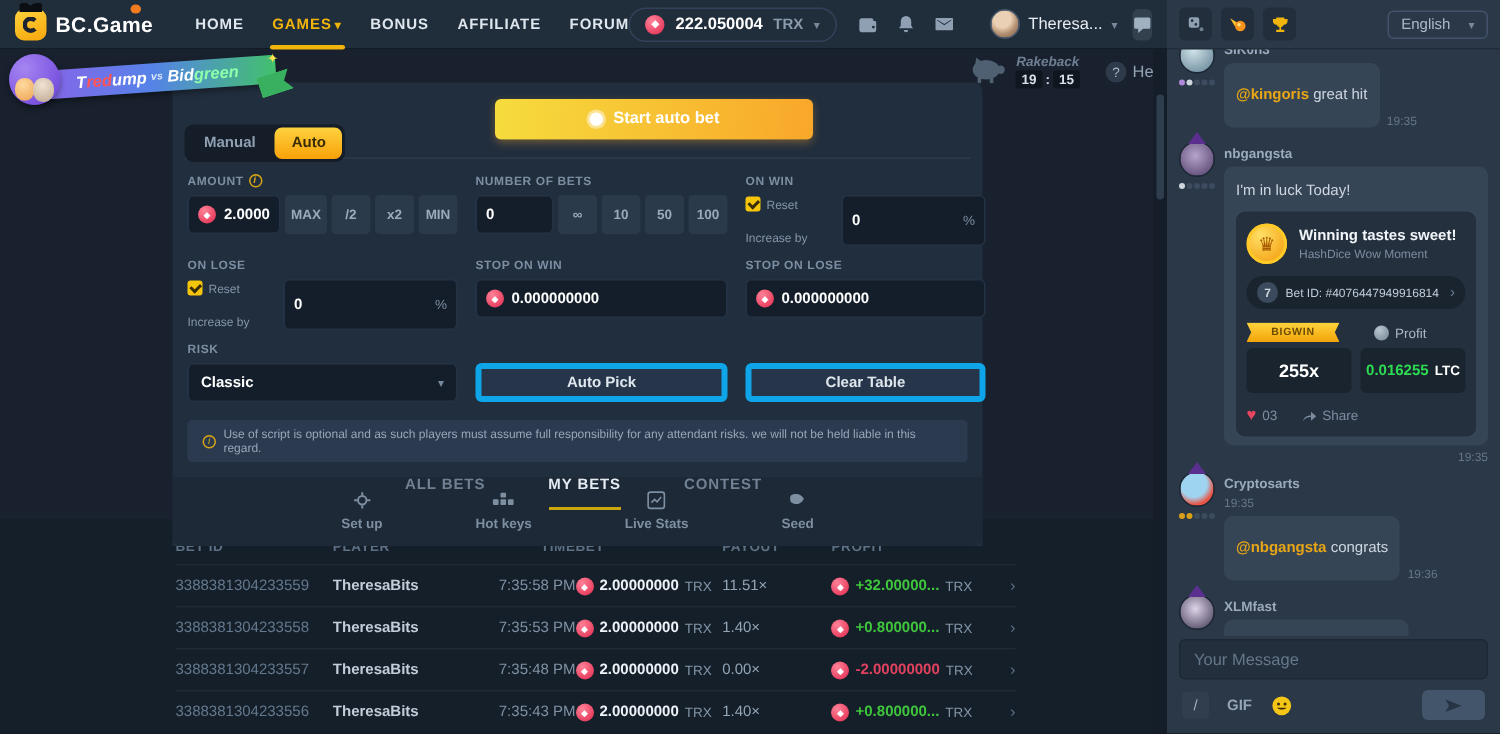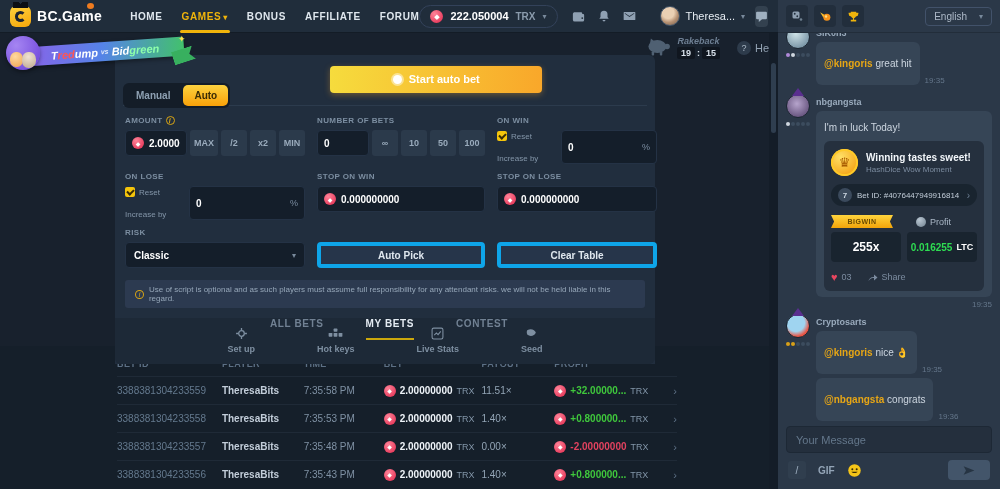--- a/index.html
+++ b/index.html
@@ -92,21 +92,21 @@
   .tab { font-size:10px; font-weight:bold; letter-spacing:.6px; color:#71819­3; color:#718193; padding-bottom:9px; cursor:pointer; border-bottom:2px solid transparent; }
   .tab.active { color:#e4ebf2; border-bottom-color:#cba70c; }
 
   
   .table-band { position:absolute; left:0; top:346px; width:778px; height:143px; background:#151f2a; }
   .btable { position:absolute; left:117px; top:352px; width:560px; }
   .trow { display:flex; align-items:center; height:28px; }
   .thead { height:24px; }
   .thead span { color:#5d7085; font-size:9px; font-weight:bold; letter-spacing:.4px; }
   .trow + .trow { border-top:1px solid #1f2a37; }
-  .c-id { width:118px; } .c-pl { width:92px; } .c-tm { width:90px; } .c-bet { width:110px; } .c-pay { width:82px; } .c-pr { width:122px; } .c-ch { width:16px; text-align:right; }
+  .c-id { width:118px; } .c-pl { width:92px; } .c-tm { width:90px;text-align:right; } .c-bet { width:110px; } .c-pay { width:82px; } .c-pr { width:122px; } .c-ch { width:16px; text-align:right; }
   .cell-id { color:#64798e; font-size:10px; }
   .cell-pl { color:#c2cdd9; font-size:10px; font-weight:bold; }
   .cell-tm { color:#7f91a4; font-size:10px; }
   .cell-bet, .cell-pr { display:flex; align-items:center; gap:4px; }
   .bet-amt { color:#eef3f8; font-size:10px; font-weight:bold; }
   .bet-cur { color:#8295a8; font-size:9px; }
   .cell-pay { color:#93a5b6; font-size:10px; }
   .pr-pos { color:#3fc73c; font-size:10px; font-weight:bold; }
   .pr-neg { color:#e2425f; font-size:10px; font-weight:bold; }
   .row-chev { color:#5d7085; font-size:11px; cursor:pointer; }
@@ -619,21 +619,20 @@
               <span class="bdot gold"></span>
               <span class="bdot gold"></span>
               <span class="bdot"></span>
               <span class="bdot"></span>
               <span class="bdot"></span>
             </span>
         </div>
         <div class="msg-right">
           <div class="msg-user">Cryptosarts</div>
           <div class="bub-line">
-            <span class="bubble"><span class="mention">@kingoris</span> <span>nice</span> <span>👌</span></span>
             <span class="time">19:35</span>
           </div>
           <div class="bub-line">
             <span class="bubble"><span class="mention">@nbgangsta</span> <span>congrats</span></span>
             <span class="time">19:36</span>
           </div>
         </div>
       </div>
 
       <div class="msg">

